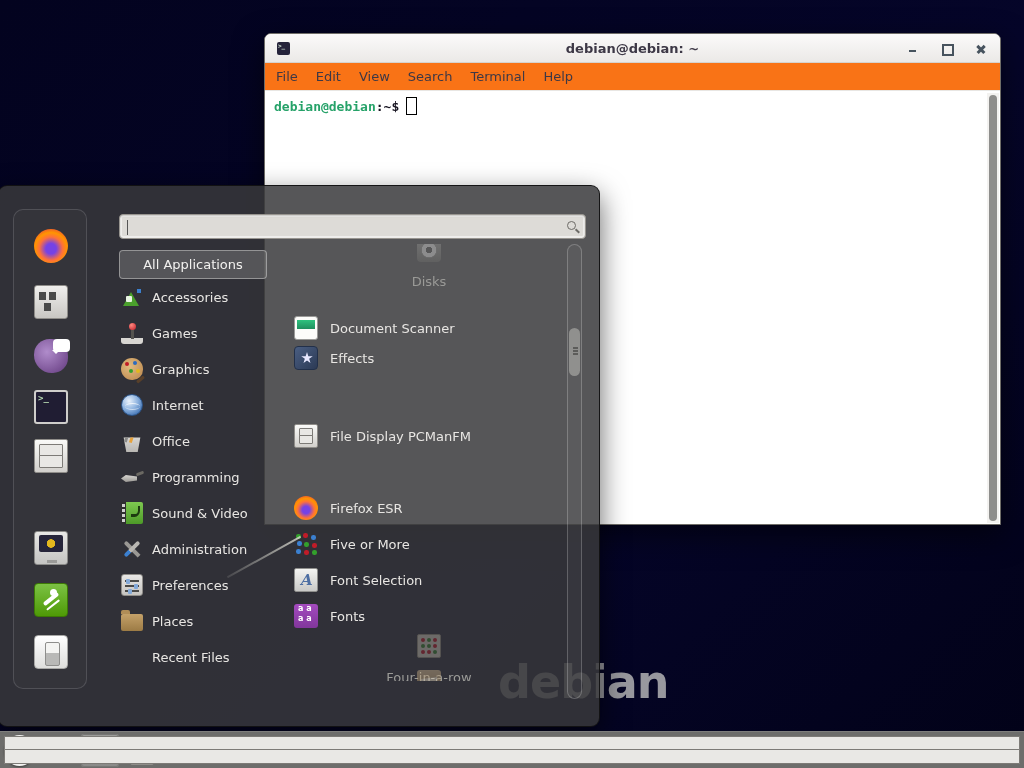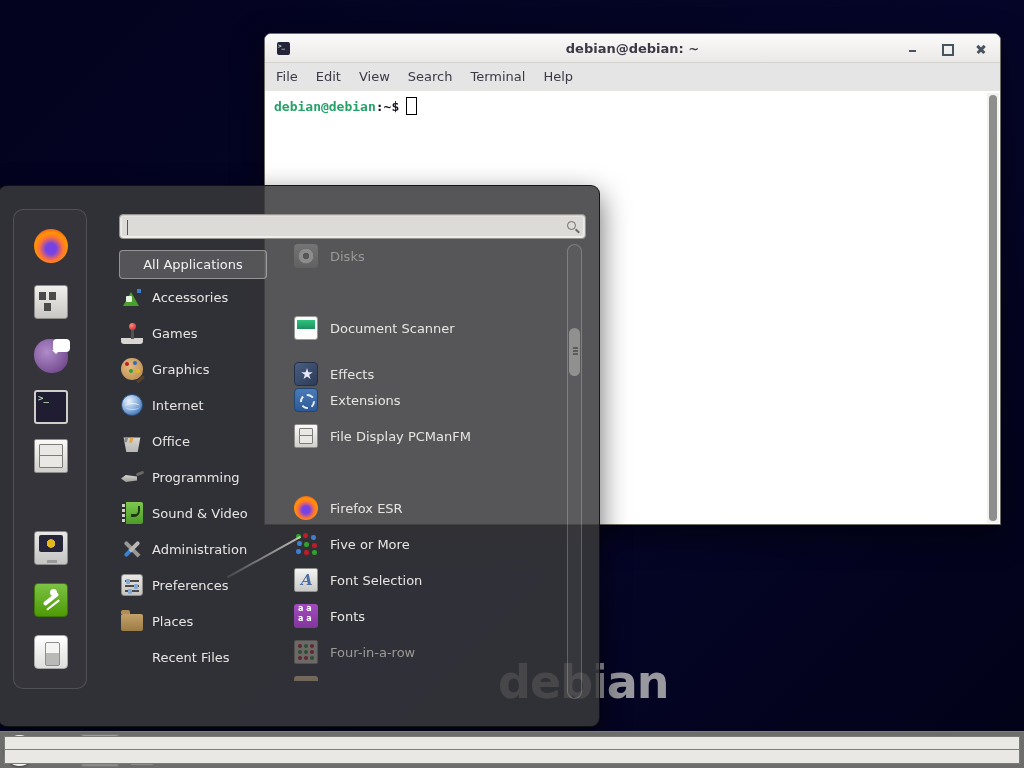--- a/index.html
+++ b/index.html
@@ -25,21 +25,21 @@
   .term-title { flex:1; text-align:center; font-size:13px; font-weight:bold; color:#3d3846; }
   .term-controls { position:absolute; right:14px; top:0; height:29px; display:flex;
                    align-items:center; gap:23px; }
   .wbtn { width:11px; height:11px; position:relative; cursor:default; }
   .wbtn-min::after { content:""; position:absolute; left:2px; bottom:2px; width:7px; height:2px; background:#47535e; }
   .wbtn-max::after { content:""; position:absolute; left:1px; top:1px; width:8px; height:8px; border:2px solid #47535e; }
   .wbtn-close::before,.wbtn-close::after { content:""; position:absolute; left:1px; top:5px;
                    width:10px; height:2.5px; background:#47535e; }
   .wbtn-close::before { transform:rotate(45deg); }
   .wbtn-close::after { transform:rotate(-45deg); }
-  .term-menubar { height:28px; background:#e5e5e5; border-bottom:1px solid #e8e6e3;
+  .term-menubar { height:28px; background:#f97316; border-bottom:1px solid #e8e6e3;
                   display:flex; align-items:center; padding-left:2px; }
   .term-menubar span { font-size:13px; color:#3d3846; padding:4px 9px; }
   .term-body { position:absolute; left:1px; top:58px; right:13px; bottom:0; background:#ffffff;
                padding:5px 16px 0 8px; font:bold 13px "DejaVu Sans Mono",monospace; }
   .prompt-user { color:#26a269; }
   .prompt-rest { color:#171421; font-weight:bold; }
   .term-cursor { display:inline-block; width:11px; height:18px; border:1.5px solid #000;
                  background:#fff; vertical-align:-4px; margin-left:7px; }
   .term-scroll { position:absolute; top:59px; right:1px; width:12px; bottom:1px; background:#f3f2f0; }
   .term-thumb { position:absolute; left:2px; right:2px; top:2px; bottom:2px;
@@ -73,21 +73,21 @@
               border-radius:4px; color:#f2f1ef; font-size:13px; display:flex;
               align-items:center; justify-content:center; cursor:pointer; }
   .cat { position:absolute; left:122px; width:150px; height:36px; display:flex;
          align-items:center; gap:9px; color:#e8e6e3; font-size:13px; cursor:pointer; }
   .cat .ci { width:22px; height:22px; position:relative; flex:none; }
 
   
   .app-list { position:absolute; left:283px; top:58px; width:282px; height:437px; overflow:hidden; }
   .app { position:absolute; left:0; width:100%; height:36px; display:flex; align-items:center;
          gap:12px; padding-left:12px; color:#e8e6e3; font-size:13px; cursor:pointer; }
-  .app.dim { color:#9a9a97; }
+  .app.dim { color:#9a9a97;flex-direction:column; }
   .app.dim .ai { opacity:.45; }
   .ai { width:24px; height:24px; position:relative; flex:none; }
 
   
   .menu-scroll { position:absolute; left:568px; top:58px; width:15px; height:455px;
                  border:1px solid rgba(255,255,255,.22); border-radius:8px;
                  background:rgba(255,255,255,.03); }
   .menu-thumb { position:absolute; left:1px; right:1px; top:83px; height:48px;
                 background:#90908e; border-radius:7px; }
   .menu-thumb::after { content:""; position:absolute; left:4px; top:19px; width:5px; height:1.5px;
@@ -324,27 +324,23 @@
 
   <div class="app-list">
     <div class="app dim" style="top:-6px">
         <span class="ai ai-disks"></span>
         <span>Disks</span>
       </div>
     <div class="app" style="top:66px">
         <span class="ai ai-scan"></span>
         <span>Document Scanner</span>
       </div>
-    <div class="app" style="top:112px">
+    <div class="app" style="top:96px">
         <span class="ai ai-fx"></span>
         <span>Effects</span>
-      </div>
-    <div class="app" style="top:138px">
-        <span class="ai ai-ext"></span>
-        <span>Extensions</span>
       </div>
     <div class="app" style="top:174px">
         <span class="ai i-cab"></span>
         <span>File Display PCManFM</span>
       </div>
     <div class="app" style="top:246px">
         <span class="ai ai-ff"></span>
         <span>Firefox ESR</span>
       </div>
     <div class="app" style="top:282px">

